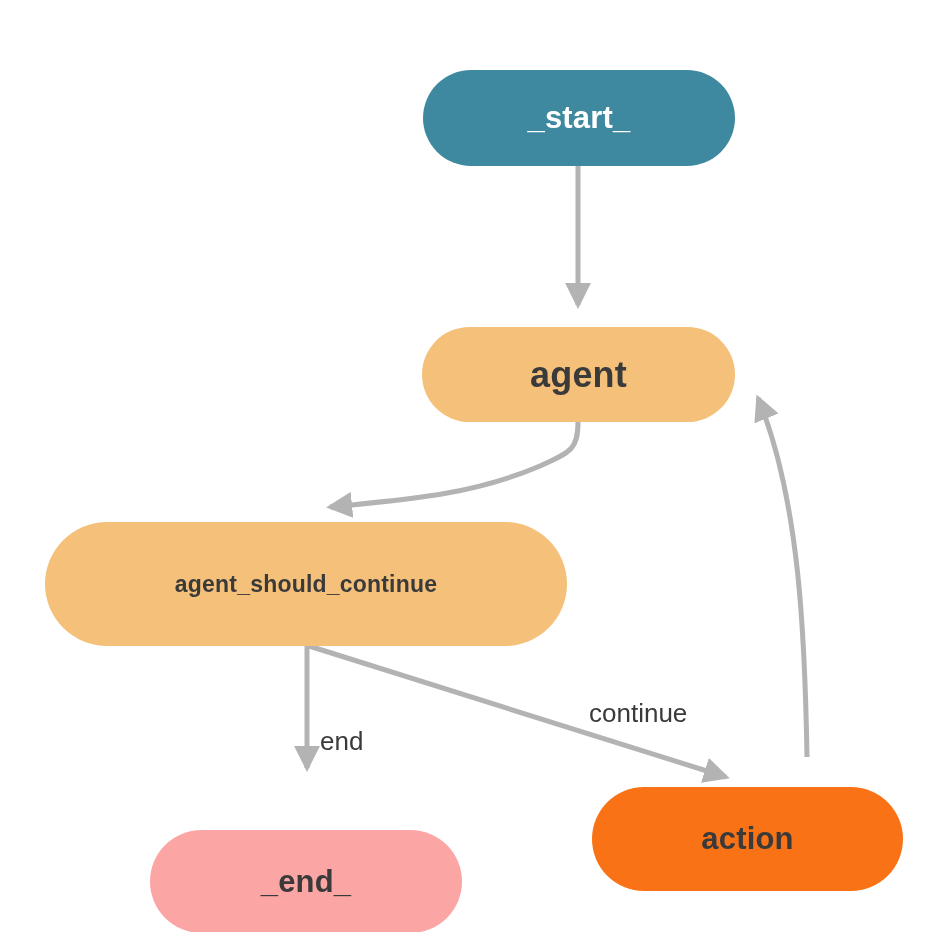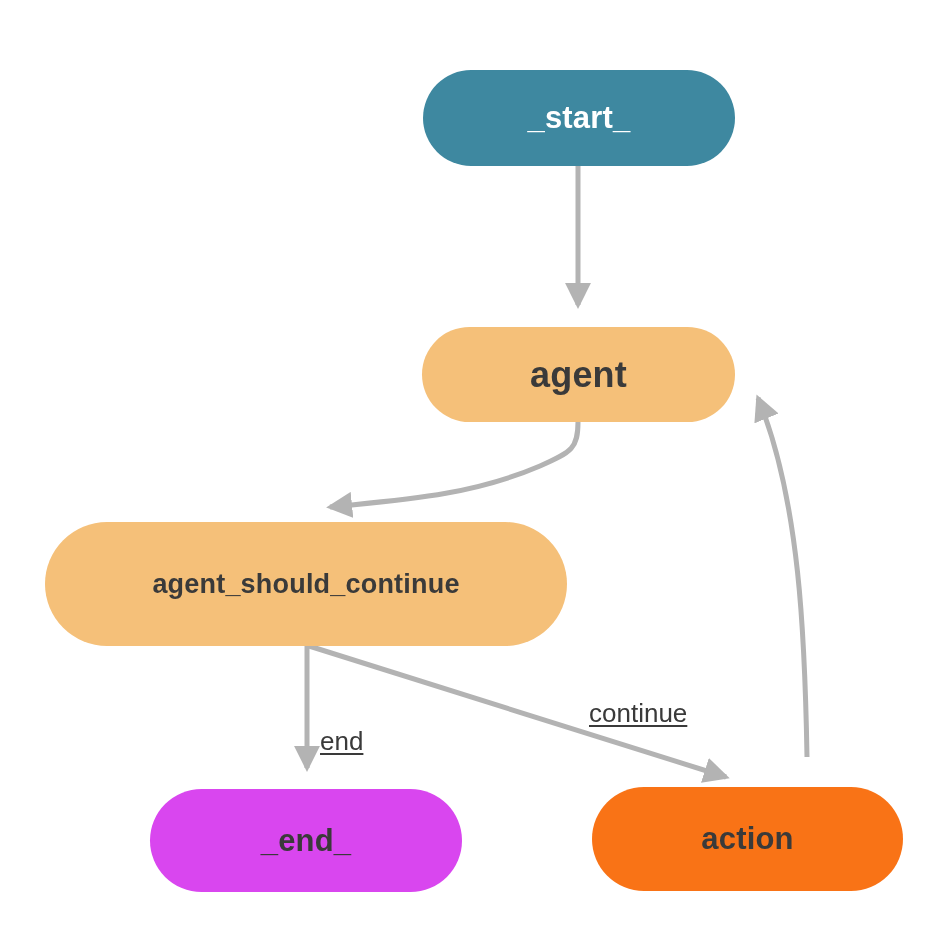--- a/index.html
+++ b/index.html
@@ -57,47 +57,46 @@
     font-size: 36px;
   }
   .node-asc {
     left: 45px;
     top: 522px;
     width: 522px;
     height: 124px;
     border-radius: 62px;
     background: #f5c079;
     color: #3a3a3a;
-    font-size: 27px;
+    font-size: 23px;
   }
   .node-end {
     left: 150px;
-    top: 789px;
+    top: 830px;
     width: 312px;
     height: 103px;
     border-radius: 52px;
-    background: #d946ef;
+    background: #fca5a5;
     color: #3a3a3a;
     font-size: 31px;
   }
   .node-action {
     left: 592px;
     top: 787px;
     width: 311px;
     height: 104px;
     border-radius: 52px;
     background: #f97316;
     color: #3a3a3a;
     font-size: 31px;
   }
   .edge-label {
     position: absolute;
     font-size: 26px;
     color: #3a3a3a;
-    text-decoration: underline;
     text-underline-offset: 3px;
     white-space: nowrap;
     z-index: 3;
   }
   .label-end {
     left: 320px;
     top: 726px;
   }
   .label-continue {
     left: 589px;

